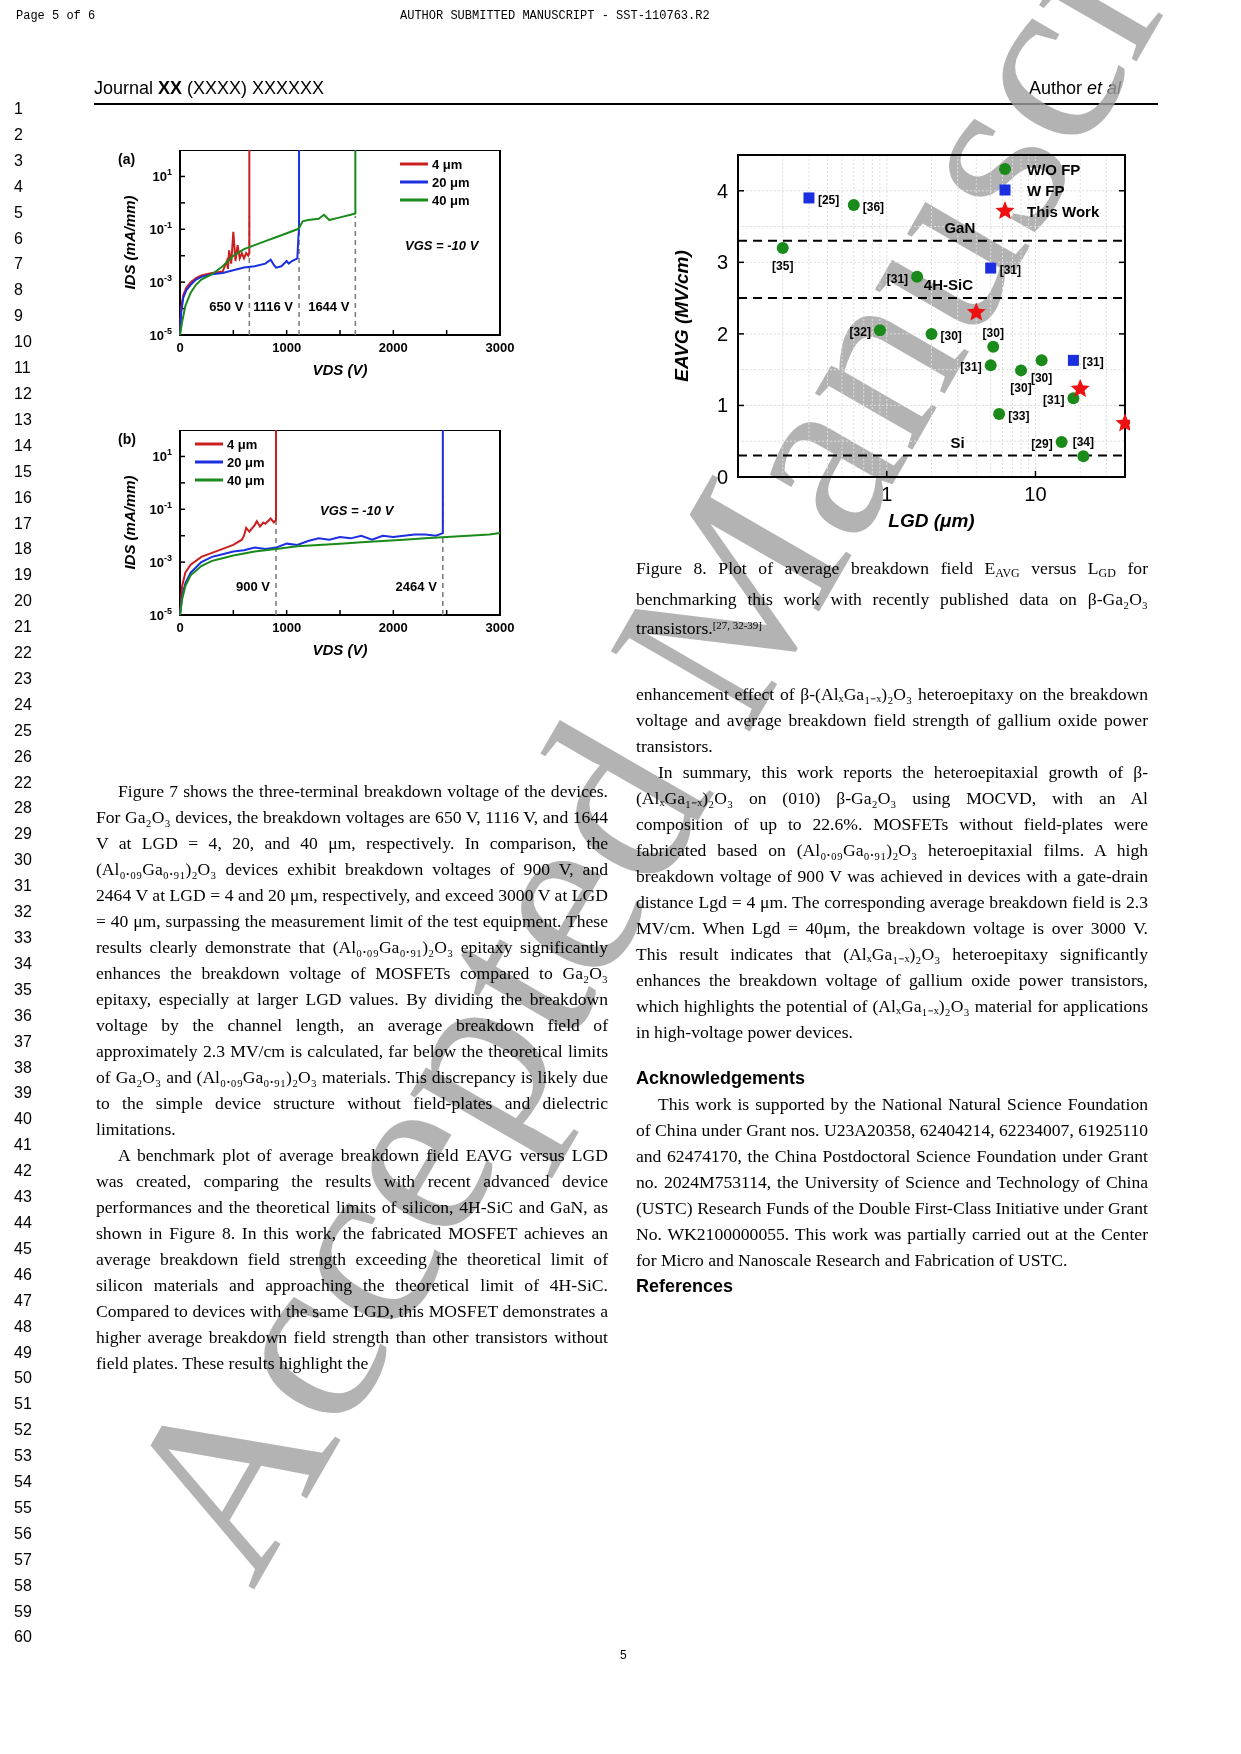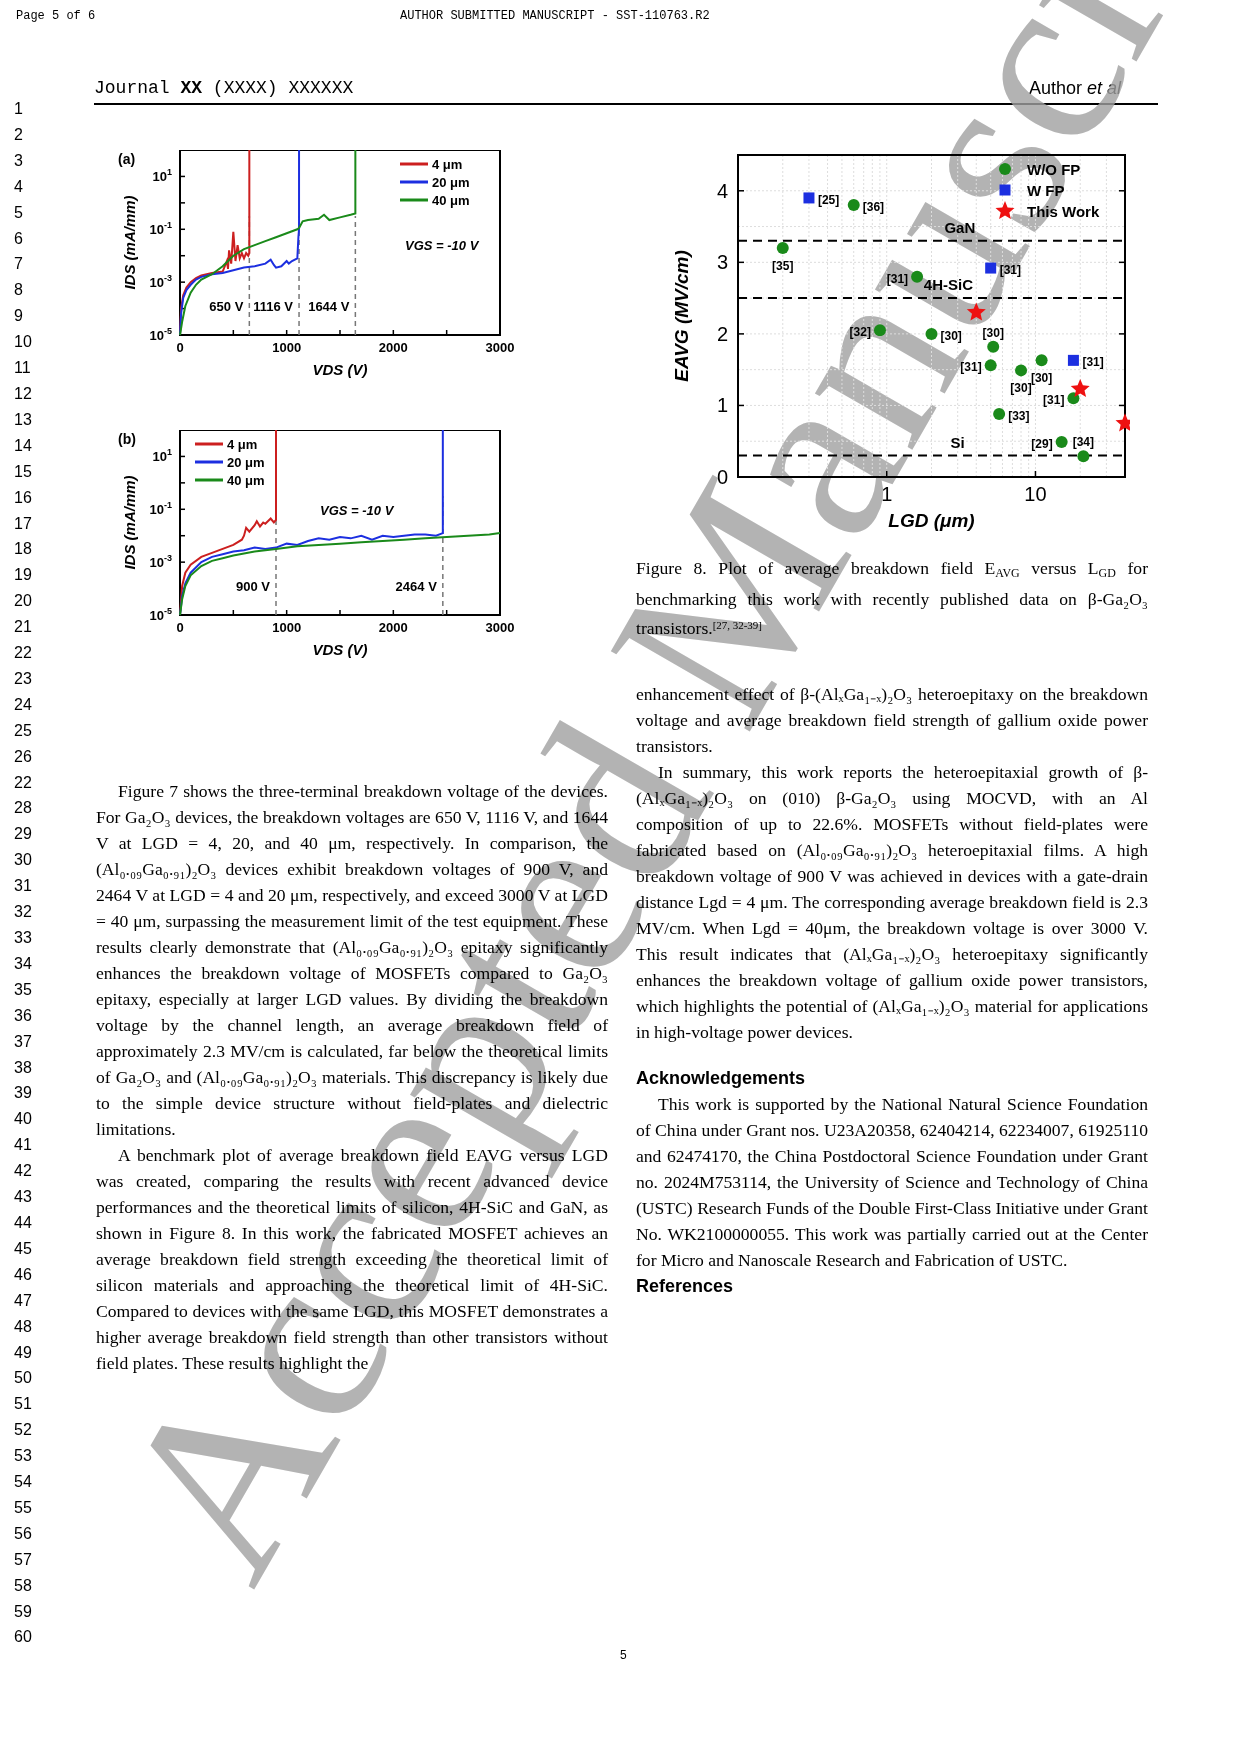--- a/index.html
+++ b/index.html
@@ -1,21 +1,21 @@
 <!DOCTYPE html>
 <html><head>
 <meta charset="utf-8">
 <style>
   html, body { margin:0; padding:0; background:#fff; }
   body { width:1241px; height:1754px; position:relative; overflow:hidden; font-family:"Liberation Serif", serif; color:#000; }
   .hdr { position:absolute; top:9px; font-family:Liberation Mono, monospace; font-size:12px; }
   #page-no-top { left:16px; }
   #ms-id { left:400px; }
   .runhead { position:absolute; top:78px; font-family:"Liberation Sans", sans-serif; font-size:18px; }
-  #journal { left:94px;font-family:Liberation Mono, monospace; }
+  #journal { left:94px; }
   #author { right:120px; }
   #rule { position:absolute; top:103px; left:94px; width:1064px; height:2px; background:#000; }
   #linenos { position:absolute; top:96px; left:14px; width:40px; font-family:"Liberation Sans", sans-serif; font-size:16px; line-height:25.9px; }
   .col { position:absolute; font-size:17.6px; line-height:26px; text-align:justify; }
   #colL { left:96px; width:512px; }
   #colR { left:636px; width:512px; }
   .sub { font-size:0.68em; vertical-align:-0.25em; }
   .sup { font-size:0.62em; vertical-align:0.5em; }
   .cap b { font-weight:normal; }
   .indent { text-indent:22px; }

